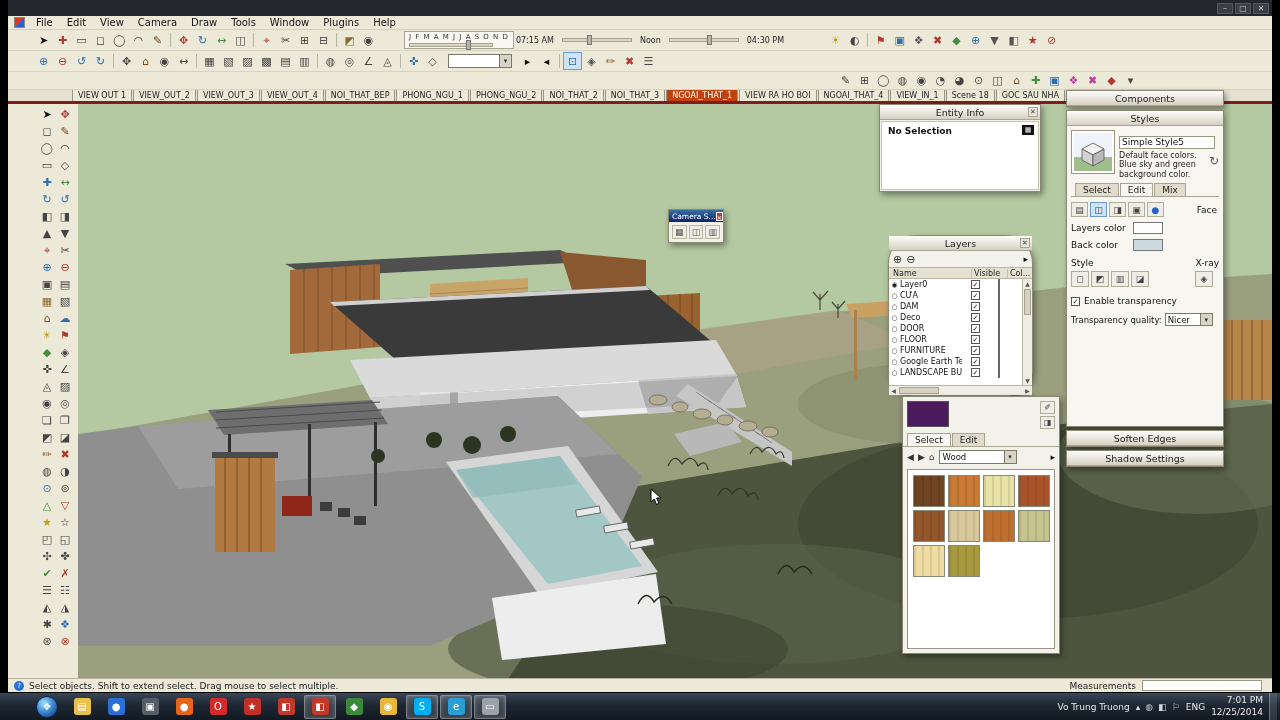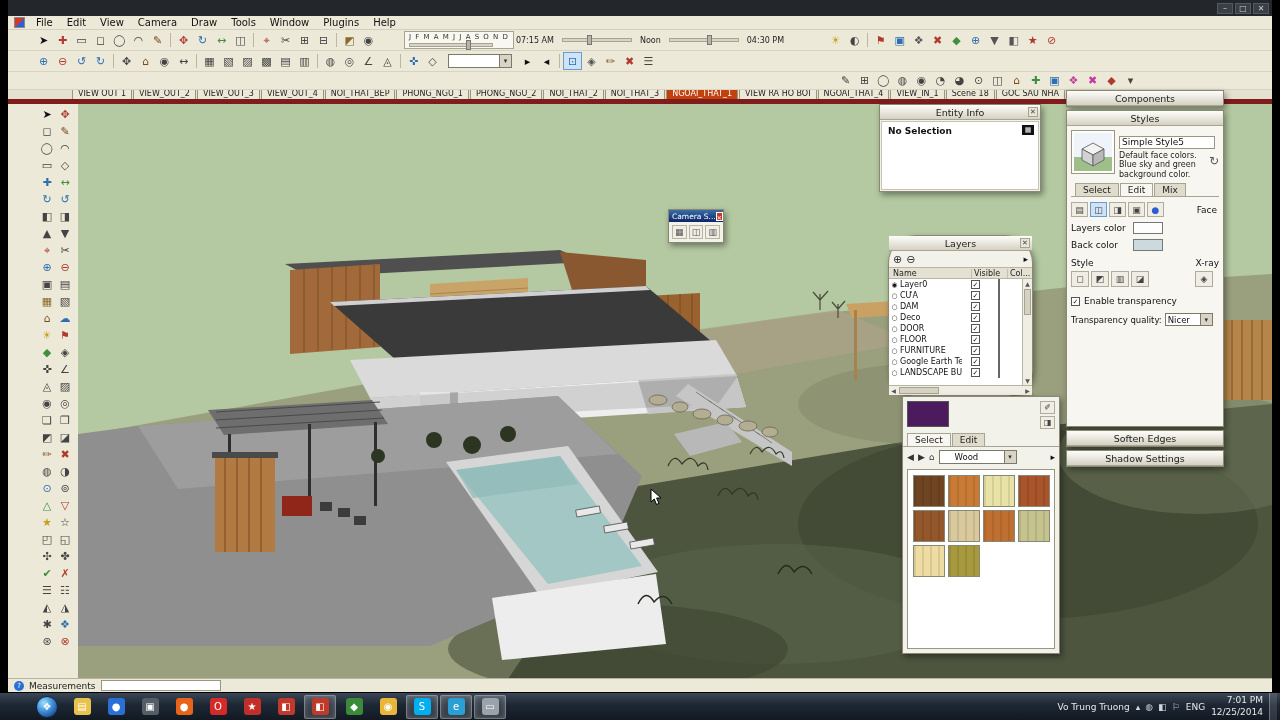--- a/index.html
+++ b/index.html
@@ -28,21 +28,21 @@
   .tbtn.sep::before{content:"";width:1px;height:14px;background:#bab6a6;}
   .tbtn.pressed{background:#cfe3f6;border:1px solid #6a9ad0;}
   .shadowbox{margin-left:26px;border:1px solid #a8a494;background:#f8f7f0;padding:1px 4px;font-size:7px;letter-spacing:1px;color:#333;display:flex;flex-direction:column;gap:2px;}
   .strack{position:relative;height:4px;background:#d8d4c6;border:1px solid #a8a494;width:78px;}
   .strack.long{width:70px;margin:0 6px;}
   .sthumb{position:absolute;top:-4px;width:5px;height:10px;background:#b8b4a8;border:1px solid #777;}
   .tlabel{font-size:8px;color:#222;margin:0 2px;white-space:nowrap;}
   .combo{width:64px;height:14px;background:#fff;border:1px solid #7a7a6a;display:flex;align-items:center;margin:0 6px;font-size:8.5px;}
   .carr{margin-left:auto;width:12px;height:100%;background:#d8d4c6;border-left:1px solid #7a7a6a;font-size:7px;display:flex;align-items:center;justify-content:center;color:#333;}
   
-  .scenetabs{flex:0 0 14px;display:flex;align-items:flex-end;background:#e4e1d0;border-bottom:5px solid #7f1d1d;padding-left:64px;overflow:hidden;}
+  .scenetabs{flex:0 0 14px;display:flex;align-items:flex-end;background:#e4e1d0;border-bottom:3px solid #7f1d1d;padding-left:64px;overflow:hidden;}
   .stab{font-size:8px;color:#222;padding:1px 5px;border:1px solid #9a9684;border-bottom:none;background:#ece9d8;margin-right:1px;white-space:nowrap;}
   .stab.active{background:#c2410c;color:#fff;}
   
   .main{flex:1;position:relative;background:#ece9d8;overflow:hidden;}
   .palette{position:absolute;left:30px;top:2px;width:36px;display:grid;grid-template-columns:18px 18px;grid-auto-rows:17px;}
   .pbtn{display:flex;align-items:center;justify-content:center;}
   .pbtn .g{font-size:11px;color:#333;line-height:1;}
   .viewport{position:absolute;left:70px;top:0;right:0;bottom:0;overflow:hidden;background:#b4c9a1;}
   .viewport svg.scene{display:block;}
   .cursor{position:absolute;left:572px;top:384px;z-index:5;}
@@ -107,21 +107,21 @@
   .mat{left:894px;top:396px;width:158px;height:258px;display:flex;flex-direction:column;}
   .mat-top{display:flex;padding:4px;gap:4px;position:relative;}
   .mat-current{width:42px;height:26px;border:1px solid #555;}
   .mat-icons{margin-left:auto;display:flex;flex-direction:column;gap:2px;}
   .mat-ic{width:15px;height:13px;border:1px solid #b0ac9c;background:#efede4;font-size:8px;text-align:center;line-height:11px;color:#444;}
   .xtabs{display:flex;border-bottom:1px solid #a8a494;padding-left:4px;align-items:flex-end;}
   .xtab{font-size:9px;padding:1px 7px;border:1px solid #a8a494;border-bottom:none;background:#e0dccc;margin-right:1px;color:#222;}
   .xtab.active{background:#f7f6f1;}
   .mat-nav{display:flex;align-items:center;gap:4px;padding:3px 4px;}
   .mat-arrow{font-size:9px;color:#333;}
-  .mat-dd{width:78px;height:14px;background:#fff;border:1px solid #7a7a6a;display:flex;align-items:center;font-size:8.5px;padding-left:15px;color:#111;}
+  .mat-dd{width:78px;height:14px;background:#fff;border:1px solid #7a7a6a;display:flex;align-items:center;font-size:8.5px;padding-left:3px;color:#111;}
   .mat-detail{margin-left:auto;font-size:9px;color:#111;}
   .mat-grid{margin:2px 4px 4px 4px;background:#fff;border:1px solid #9a9684;padding:5px;display:grid;grid-template-columns:repeat(4,32px);gap:3px;flex:1;align-content:start;}
   .mswatch{width:32px;height:32px;border:1px solid #887;background-image:repeating-linear-gradient(90deg,rgba(0,0,0,.09) 0 2px,rgba(255,255,255,0) 2px 8px);}
   
   .rightcol{position:absolute;left:1066px;top:90px;width:158px;z-index:31;display:flex;flex-direction:column;gap:3px;}
   .spanel{background:#f2f1ea;border:1px solid #8a8775;box-shadow:2px 3px 6px rgba(0,0,0,.4);}
   .st-body{height:300px;background:#f7f6f1;padding:4px;position:relative;}
   .st-top{display:flex;gap:4px;position:relative;}
   .st-thumb{width:44px;height:44px;background:#fff;border:1px solid #9a9684;flex:0 0 44px;display:flex;align-items:center;justify-content:center;}
   .st-right{flex:1;}
@@ -765,20 +765,21 @@
         <div class="cursor">
           <svg width="14" height="18">
               <path d="M1,1 L1,14 L4.2,11 L6.5,16.5 L9,15.4 L6.6,10 L11,10 Z" fill="#fff" stroke="#000"></path>
             </svg>
         </div>
       </div>
     </div>
 
     <div class="statusbar">
       <span class="helpicon">?</span>
+      <span class="statmsg">Select objects. Shift to extend select. Drag mouse to select multiple.</span>
       <span class="measlabel">Measurements</span>
       <input class="measbox" value="" style="">
     </div>
   </div>
 
   <div class="panel ei" style="left:879px">
     <div class="phead">
       <span>Entity Info</span>
       <span class="pclose">✕</span>
     </div>

